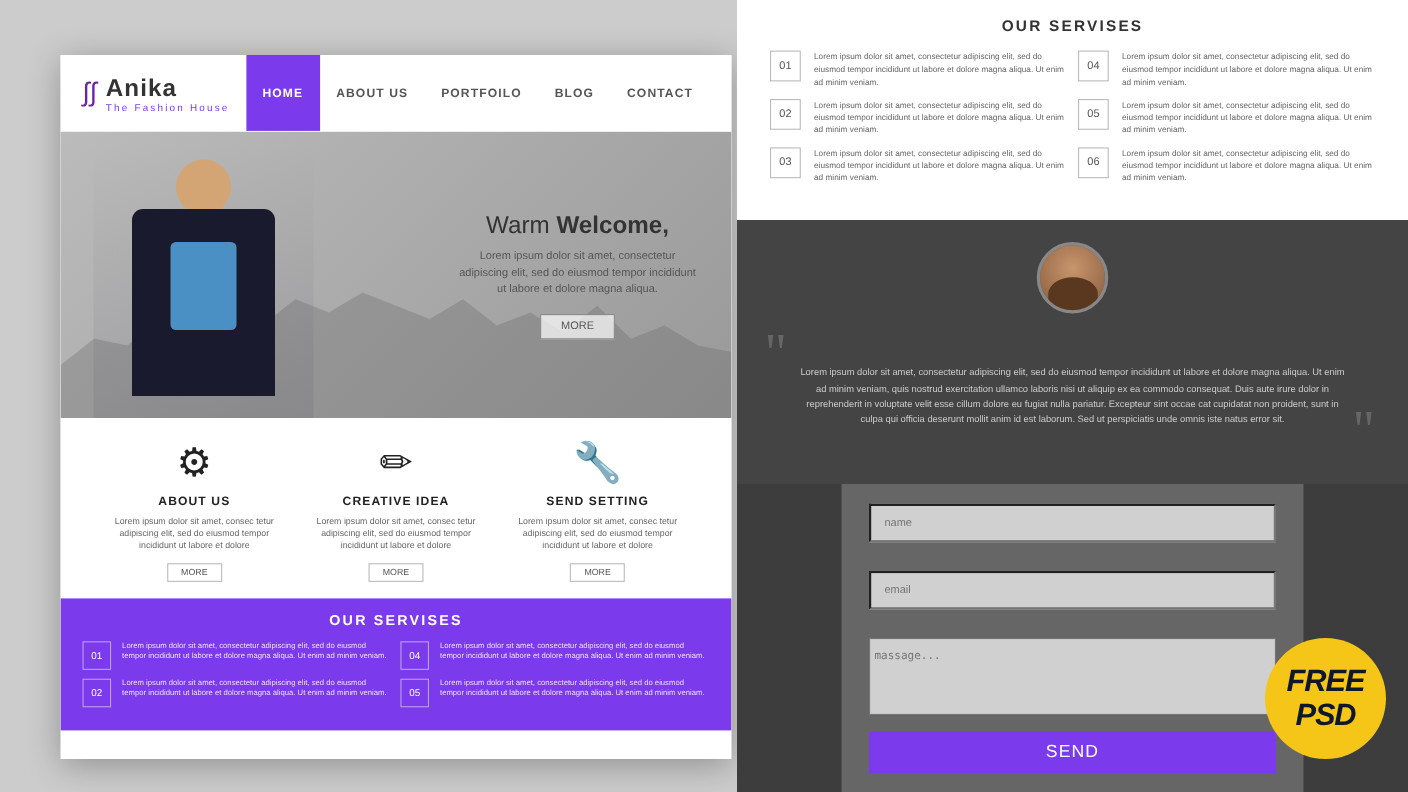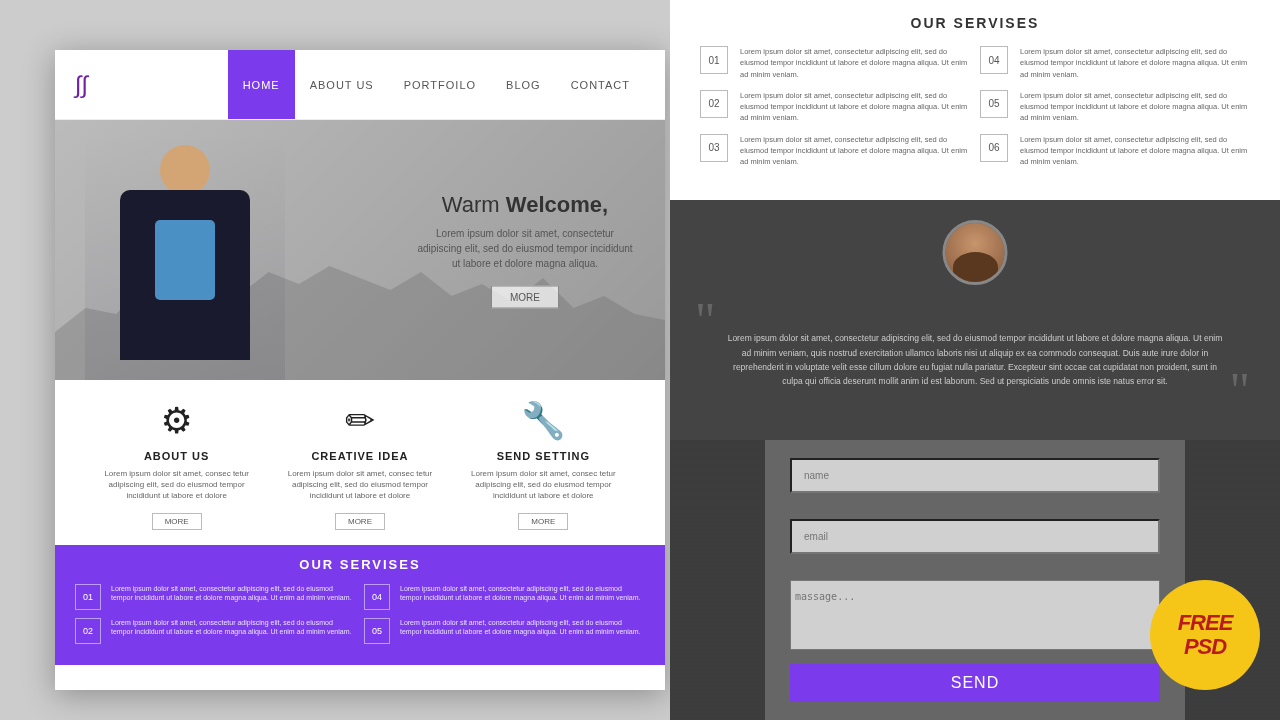--- a/index.html
+++ b/index.html
@@ -83,20 +83,21 @@
     .nav-item {
       display: flex;
       align-items: center;
       padding: 10px 15px;
       font-size: 11px;
       color: #555;
       text-transform: uppercase;
       letter-spacing: 1px;
       cursor: pointer;
       height: 100%;
+      font-weight: bold;
     }
     .nav-item.active {
       background: #7c3aed;
       color: #fff;
     }
 
     
     .hero-section {
       height: 260px;
       background: linear-gradient(rgba(200,200,200,0.6), rgba(200,200,200,0.6));
@@ -455,40 +456,44 @@
       height: 110px;
       background: #f5c518;
       border-radius: 50%;
       display: flex;
       flex-direction: column;
       align-items: center;
       justify-content: center;
       z-index: 100;
     }
     .free-psd-text {
-      font-size: 22px;
+      font-size: 28px;
       font-weight: 900;
-      color: #b91c1c;
+      color: #0f172a;
       text-align: center;
       line-height: 1.1;
       letter-spacing: -1px;
       font-style: italic;
     }
   </style>
 </head>
 <body>
 
 <div class="main-wrapper">
 
   <div class="left-panel">
     <div class="website-mockup">
 
       <header class="site-header">
         <div class="site-logo">
           <span class="logo-icon">∫∫</span>
+          <div class="logo-text-block">
+            <span class="logo-name">Anika</span>
+            <span class="logo-tagline">The Fashion House</span>
+          </div>
         </div>
         <nav class="site-nav">
           <div class="nav-item active">HOME</div>
           <div class="nav-item">ABOUT US</div>
           <div class="nav-item">PORTFOILO</div>
           <div class="nav-item">BLOG</div>
           <div class="nav-item">CONTACT</div>
         </nav>
       </header>
 

